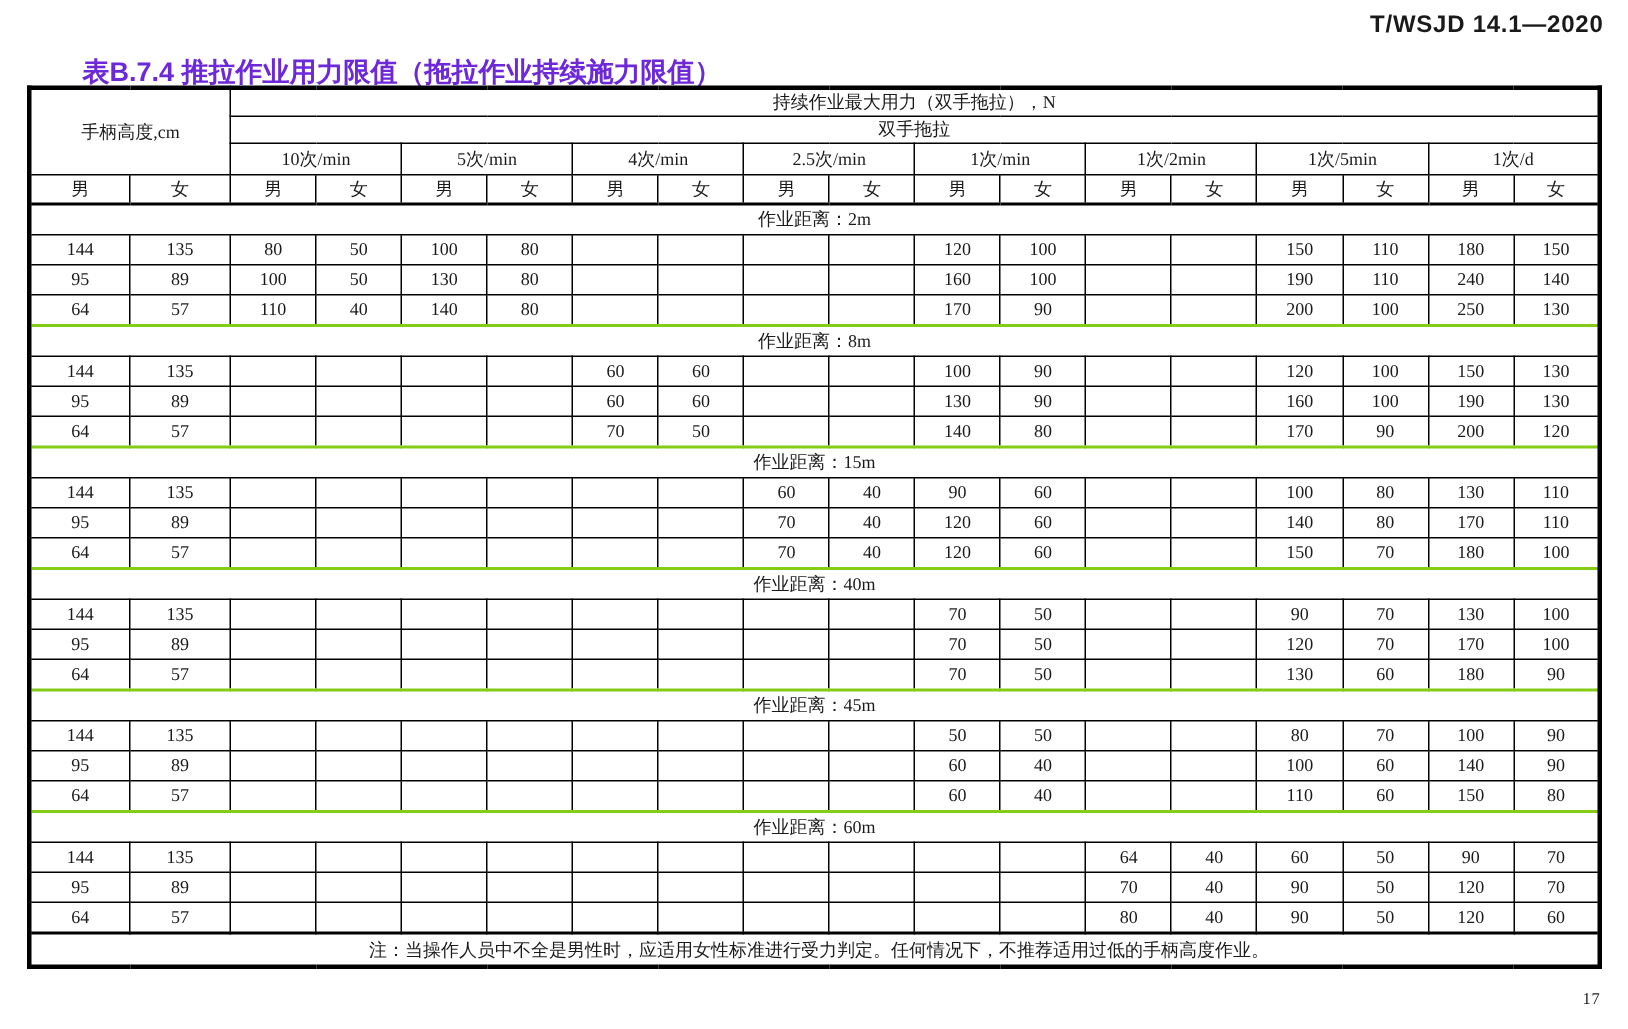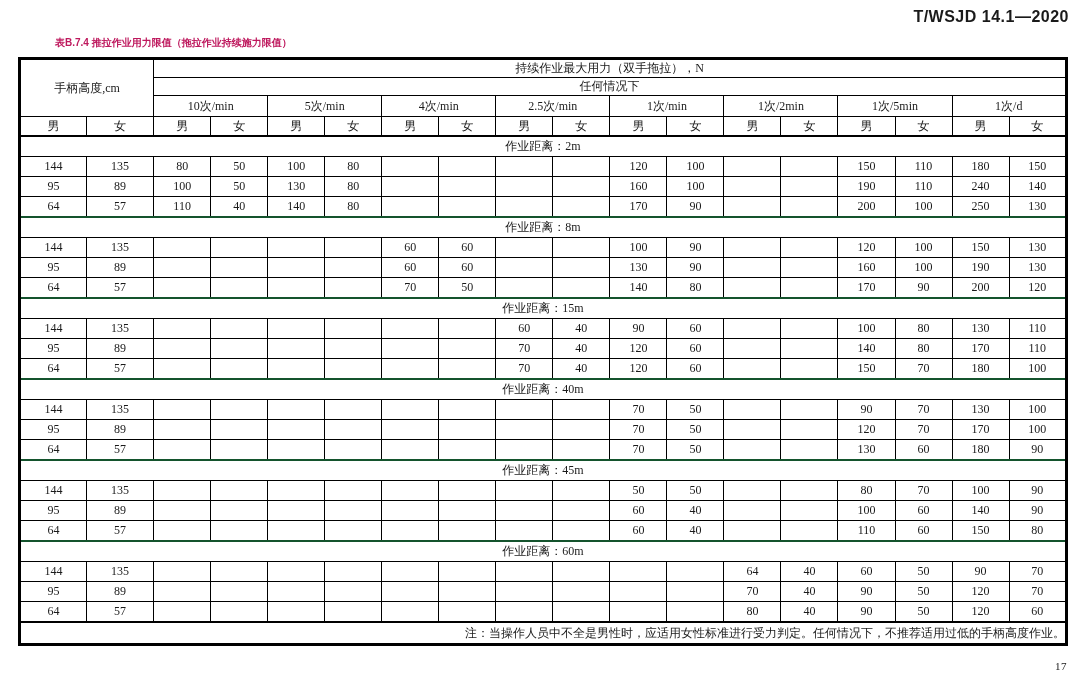--- a/index.html
+++ b/index.html
@@ -9,43 +9,43 @@
     overflow:hidden;
   }
   .doc-code{
     position:absolute;top:8px;right:16px;
     font-family:"Liberation Sans","DejaVu Sans",sans-serif;
     font-weight:bold;font-size:16px;letter-spacing:0.5px;color:#1a1a1a;
   }
   .table-title{
     position:absolute;top:36px;left:55px;
     font-family:"Liberation Sans","DejaVu Sans",sans-serif;
-    font-weight:bold;font-size:10px;color:#be185d;text-align:right;
+    font-weight:bold;font-size:18px;color:#6d28d9;text-align:right;
   }
   .force-table{
     position:absolute;top:57px;left:18px;width:1050px;
     border-collapse:collapse;table-layout:fixed;
     border:3px solid #000;
     font-size:12px;
   }
   .force-table th,.force-table td{
     border:1px solid #000;
     text-align:center;vertical-align:middle;
     padding:0;height:17px;
     font-weight:normal;
     white-space:nowrap;overflow:hidden;
     color:#1a1a1a;
   }
   .force-table thead th{height:16px;}
   .force-table .freq-row th{height:20px;}
   .force-table .gender-row th{height:18px;border-bottom:2px solid #000;}
   .force-table tbody td{height:19px;}
-  .force-table .section-row td{border-top:2px solid #14532d;height:19px;margin-top:27px;}
+  .force-table .section-row td{border-top:2px solid #84cc16;height:19px;margin-top:27px;}
   .force-table tfoot td{
-    border-top:2px solid #000;text-align:right;padding-left:6px;height:20px;
+    border-top:2px solid #000;text-align:center;padding-left:6px;height:20px;
   }
   .col-handle{width:67px;}
   .col-data{width:57px;}
 </style>
 </head>
 <body>
 
 <div class="doc-code">T/WSJD 14.1—2020</div>
 
 <div class="table-title">表B.7.4 推拉作业用力限值（拖拉作业持续施力限值）</div>
@@ -70,21 +70,21 @@
       <col class="col-data">
       <col class="col-data">
       <col class="col-data">
     </colgroup>
   <thead>
     <tr>
       <th rowspan="3" colspan="2">手柄高度,cm</th>
       <th colspan="16">持续作业最大用力（双手拖拉），N</th>
     </tr>
     <tr>
-      <th colspan="16">任何情况下</th>
+      <th colspan="16">双手拖拉</th>
     </tr>
     <tr class="freq-row" id="freq-row">
         <th colspan="2">10次/min</th>
         <th colspan="2">5次/min</th>
         <th colspan="2">4次/min</th>
         <th colspan="2">2.5次/min</th>
         <th colspan="2">1次/min</th>
         <th colspan="2">1次/2min</th>
         <th colspan="2">1次/5min</th>
         <th colspan="2">1次/d</th>

